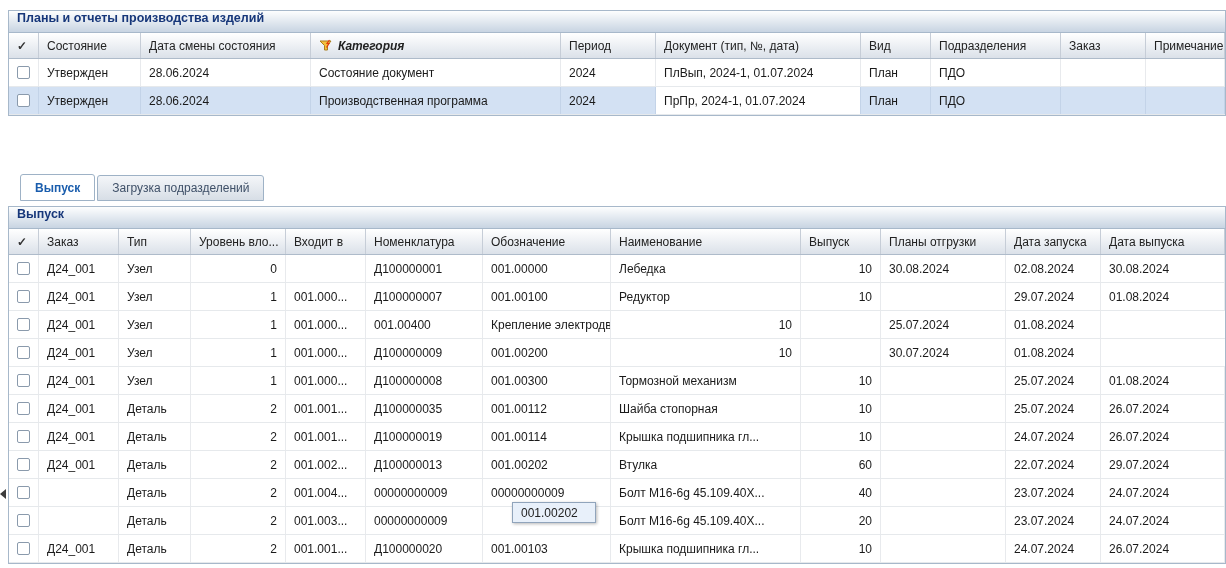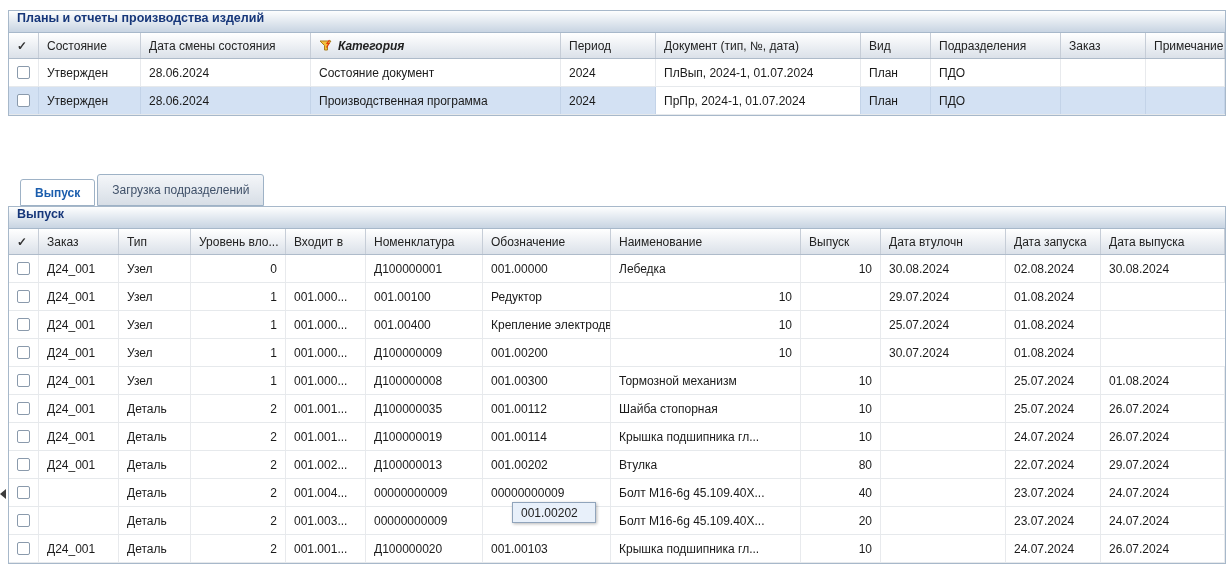--- a/index.html
+++ b/index.html
@@ -41,21 +41,21 @@
   .cb {
     width:13px; height:13px; background:#fff; border:1px solid #8a9aac; border-radius:2px;
     display:inline-block; flex:0 0 auto;
   }
   .checkmark { font-weight:bold; color:#333; }
   .hdr-cell.cat span.lbl { font-weight:bold; font-style:italic; }
   .filter-icon { display:inline-flex; width:14px; height:13px; flex:0 0 auto; }
 
   .tabs { position:absolute; left:20px; top:174px; display:flex; gap:2px; align-items:flex-end; z-index:2; }
   .tab {
-    height:32px; padding:0 14px; display:flex; align-items:center;
+    height:26px; padding:0 14px; display:flex; align-items:center;
     border:1px solid #9eb2c6; border-radius:3px 3px 0 0; cursor:default;
   }
   .tab.active { background:#ffffff; color:#1a5dad; font-weight:bold; height:27px; }
   .tab.inactive { background:linear-gradient(#f4f6f9,#d7dee6); color:#3f5068; }
 
   .tooltip {
     position:absolute; left:512px; top:502px; width:84px; height:21px; z-index:10;
     background:#e8f0fa; border:1px solid #90a4bb; box-shadow:1px 1px 3px rgba(0,0,0,.28);
     display:flex; align-items:center; padding:0 8px; color:#222;
   }
@@ -140,21 +140,21 @@
       <span class="checkmark">✓</span>
     </div>
     <div class="hdr-cell">Заказ</div>
     <div class="hdr-cell">Тип</div>
     <div class="hdr-cell">Уровень вло...</div>
     <div class="hdr-cell">Входит в</div>
     <div class="hdr-cell">Номенклатура</div>
     <div class="hdr-cell">Обозначение</div>
     <div class="hdr-cell">Наименование</div>
     <div class="hdr-cell">Выпуск</div>
-    <div class="hdr-cell">Дата втулочн</div>
+    <div class="hdr-cell">Планы отгрузки</div>
     <div class="hdr-cell">Дата запуска</div>
     <div class="hdr-cell">Дата выпуска</div>
   </div>
   <div>
       <div class="row bot-grid">
         <div class="cell cb-cell">
           <span class="cb"></span>
         </div>
         <div class="cell">Д24_001</div>
         <div class="cell">Узел</div>
@@ -169,20 +169,21 @@
         <div class="cell">30.08.2024</div>
       </div>
       <div class="row bot-grid">
         <div class="cell cb-cell">
           <span class="cb"></span>
         </div>
         <div class="cell">Д24_001</div>
         <div class="cell">Узел</div>
         <div class="cell num">1</div>
         <div class="cell">001.000...</div>
+        <div class="cell">Д100000007</div>
         <div class="cell">001.00100</div>
         <div class="cell">Редуктор</div>
         <div class="cell num">10</div>
         <div class="cell"></div>
         <div class="cell">29.07.2024</div>
         <div class="cell">01.08.2024</div>
       </div>
       <div class="row bot-grid">
         <div class="cell cb-cell">
           <span class="cb"></span>
@@ -265,21 +266,21 @@
         <div class="cell cb-cell">
           <span class="cb"></span>
         </div>
         <div class="cell">Д24_001</div>
         <div class="cell">Деталь</div>
         <div class="cell num">2</div>
         <div class="cell">001.002...</div>
         <div class="cell">Д100000013</div>
         <div class="cell">001.00202</div>
         <div class="cell">Втулка</div>
-        <div class="cell num">80</div>
+        <div class="cell num">60</div>
         <div class="cell"></div>
         <div class="cell">22.07.2024</div>
         <div class="cell">29.07.2024</div>
       </div>
       <div class="row bot-grid">
         <div class="cell cb-cell">
           <span class="cb"></span>
         </div>
         <div class="cell"></div>
         <div class="cell">Деталь</div>

